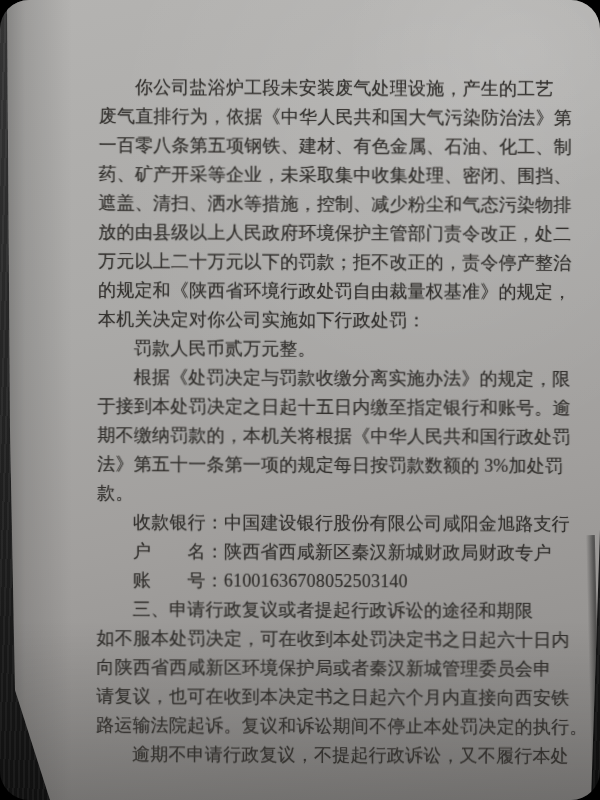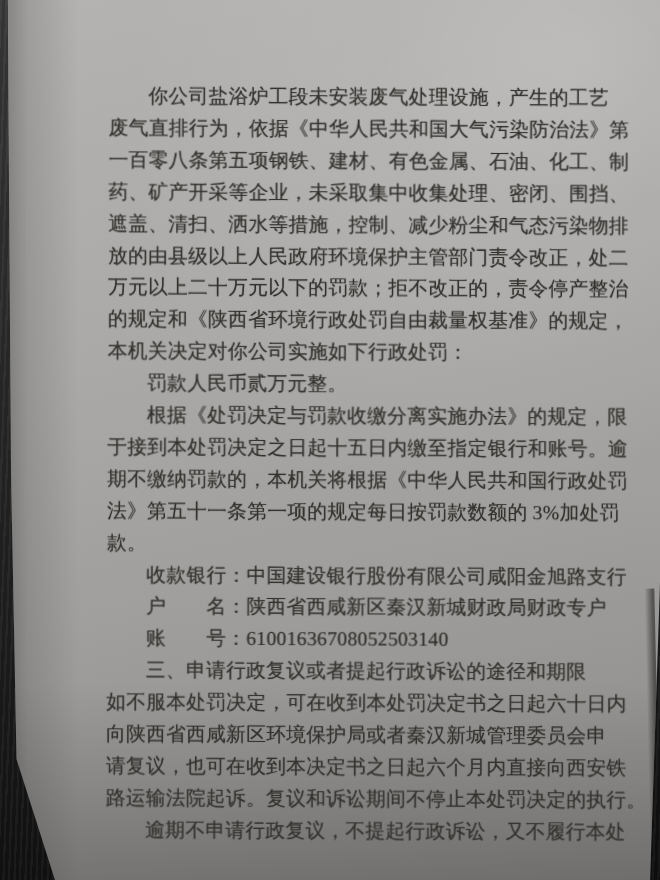--- a/index.html
+++ b/index.html
@@ -6,20 +6,21 @@
     margin: 0;
     padding: 0;
     background: #000;
   }
   .photo-frame {
     position: relative;
     width: 600px;
     height: 800px;
     overflow: hidden;
     font-family: "Liberation Serif", "DejaVu Serif", serif;
+    border-radius: 29px;
   }
   
   .backdrop {
     position: absolute;
     inset: 0;
     background: linear-gradient(175deg, #383838 0%, #2a2a2a 35%, #1c1c1c 70%, #0e0e0e 100%);
   }
   
   .backdrop::after {
     content: "";

